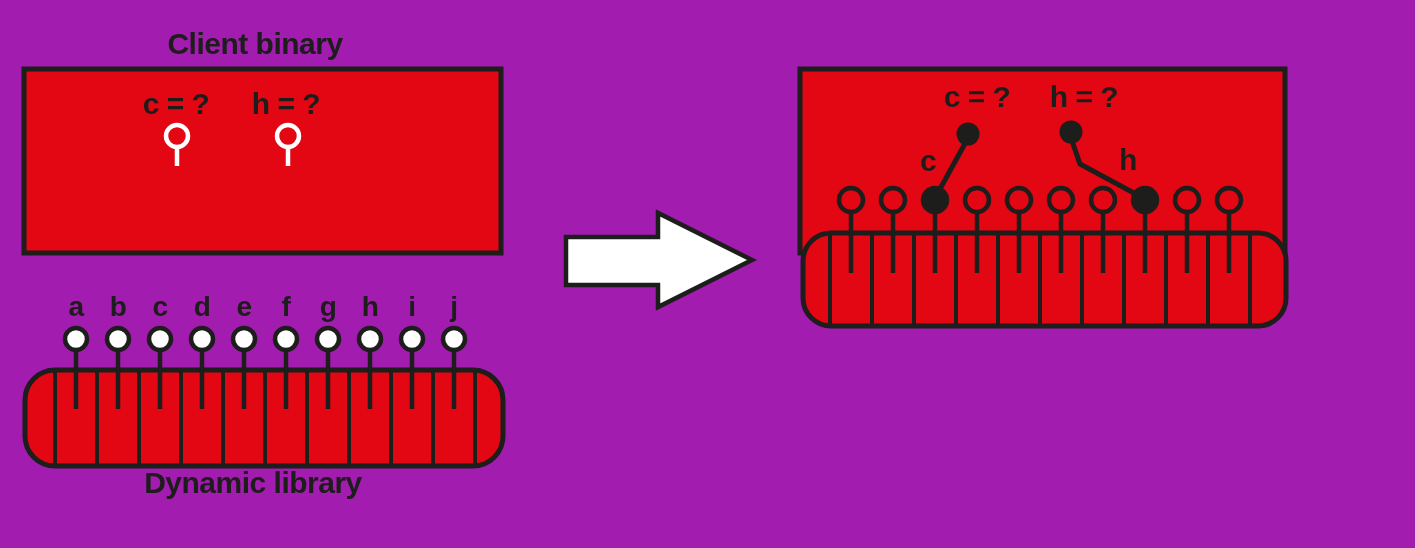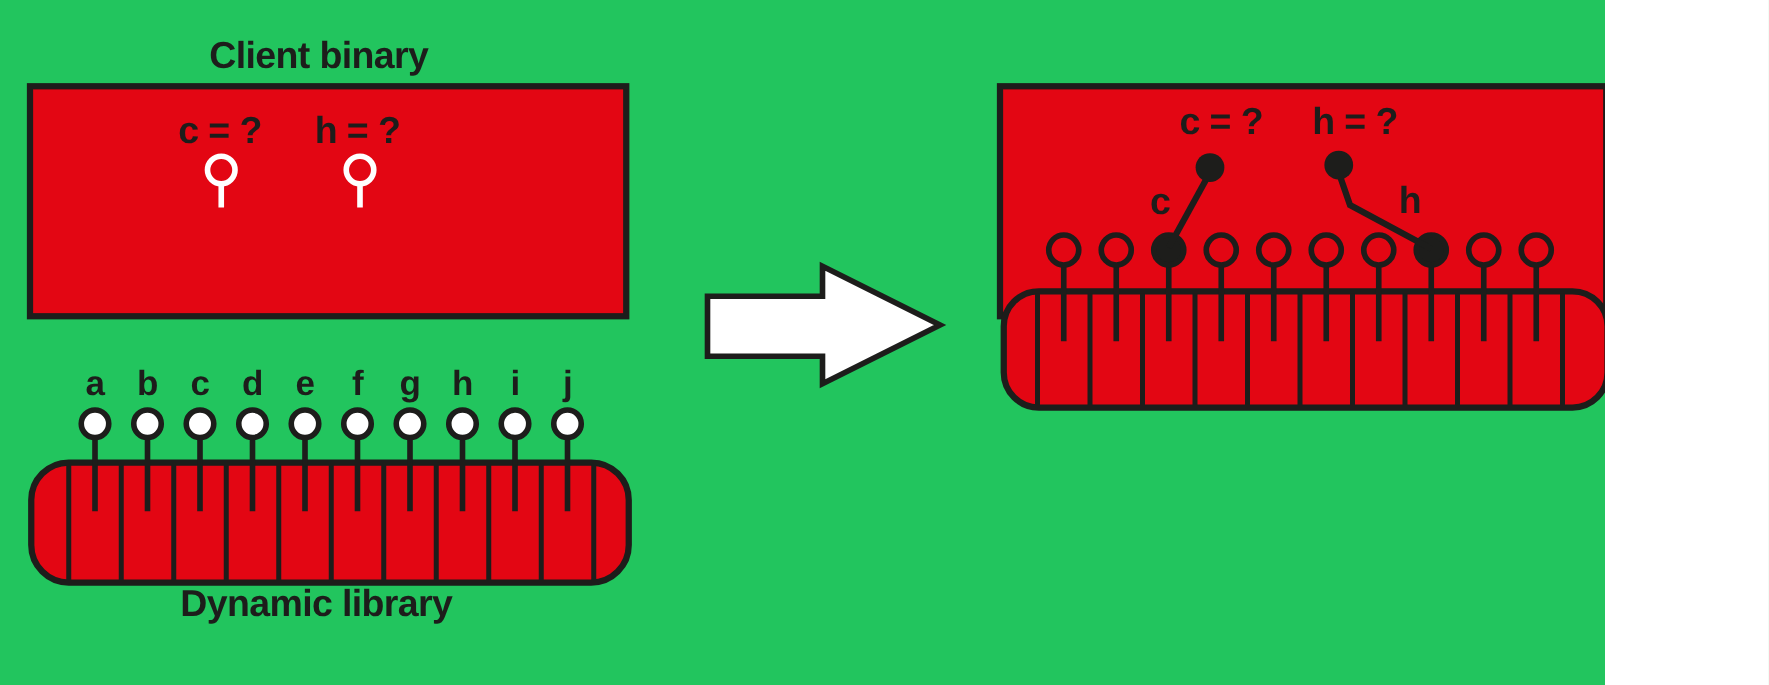--- a/index.html
+++ b/index.html
@@ -1,21 +1,21 @@
 <!DOCTYPE html>
 <html><head>
 <meta charset="utf-8">
 <style>
   :root{
     --red:#e30613;
     --ink:#1d1d1b;
     --white:#ffffff;
   }
   html,body{margin:0;padding:0;background:#fff;}
-  .stage{position:relative;width:1284px;height:548px;background:#22c55e;overflow:hidden;}
+  .stage{position:relative;width:1415px;height:548px;background:#a21caf;overflow:hidden;}
   svg{display:block;}
   text{
     font-family:"Liberation Sans", sans-serif;
     font-weight:bold;
     fill:var(--ink);
     letter-spacing:-0.5px;
   }
   .t30{font-size:30px;text-anchor:middle;}
   .t28{font-size:28px;text-anchor:middle;}
   .redbox{fill:var(--red);stroke:var(--ink);stroke-width:5;}

